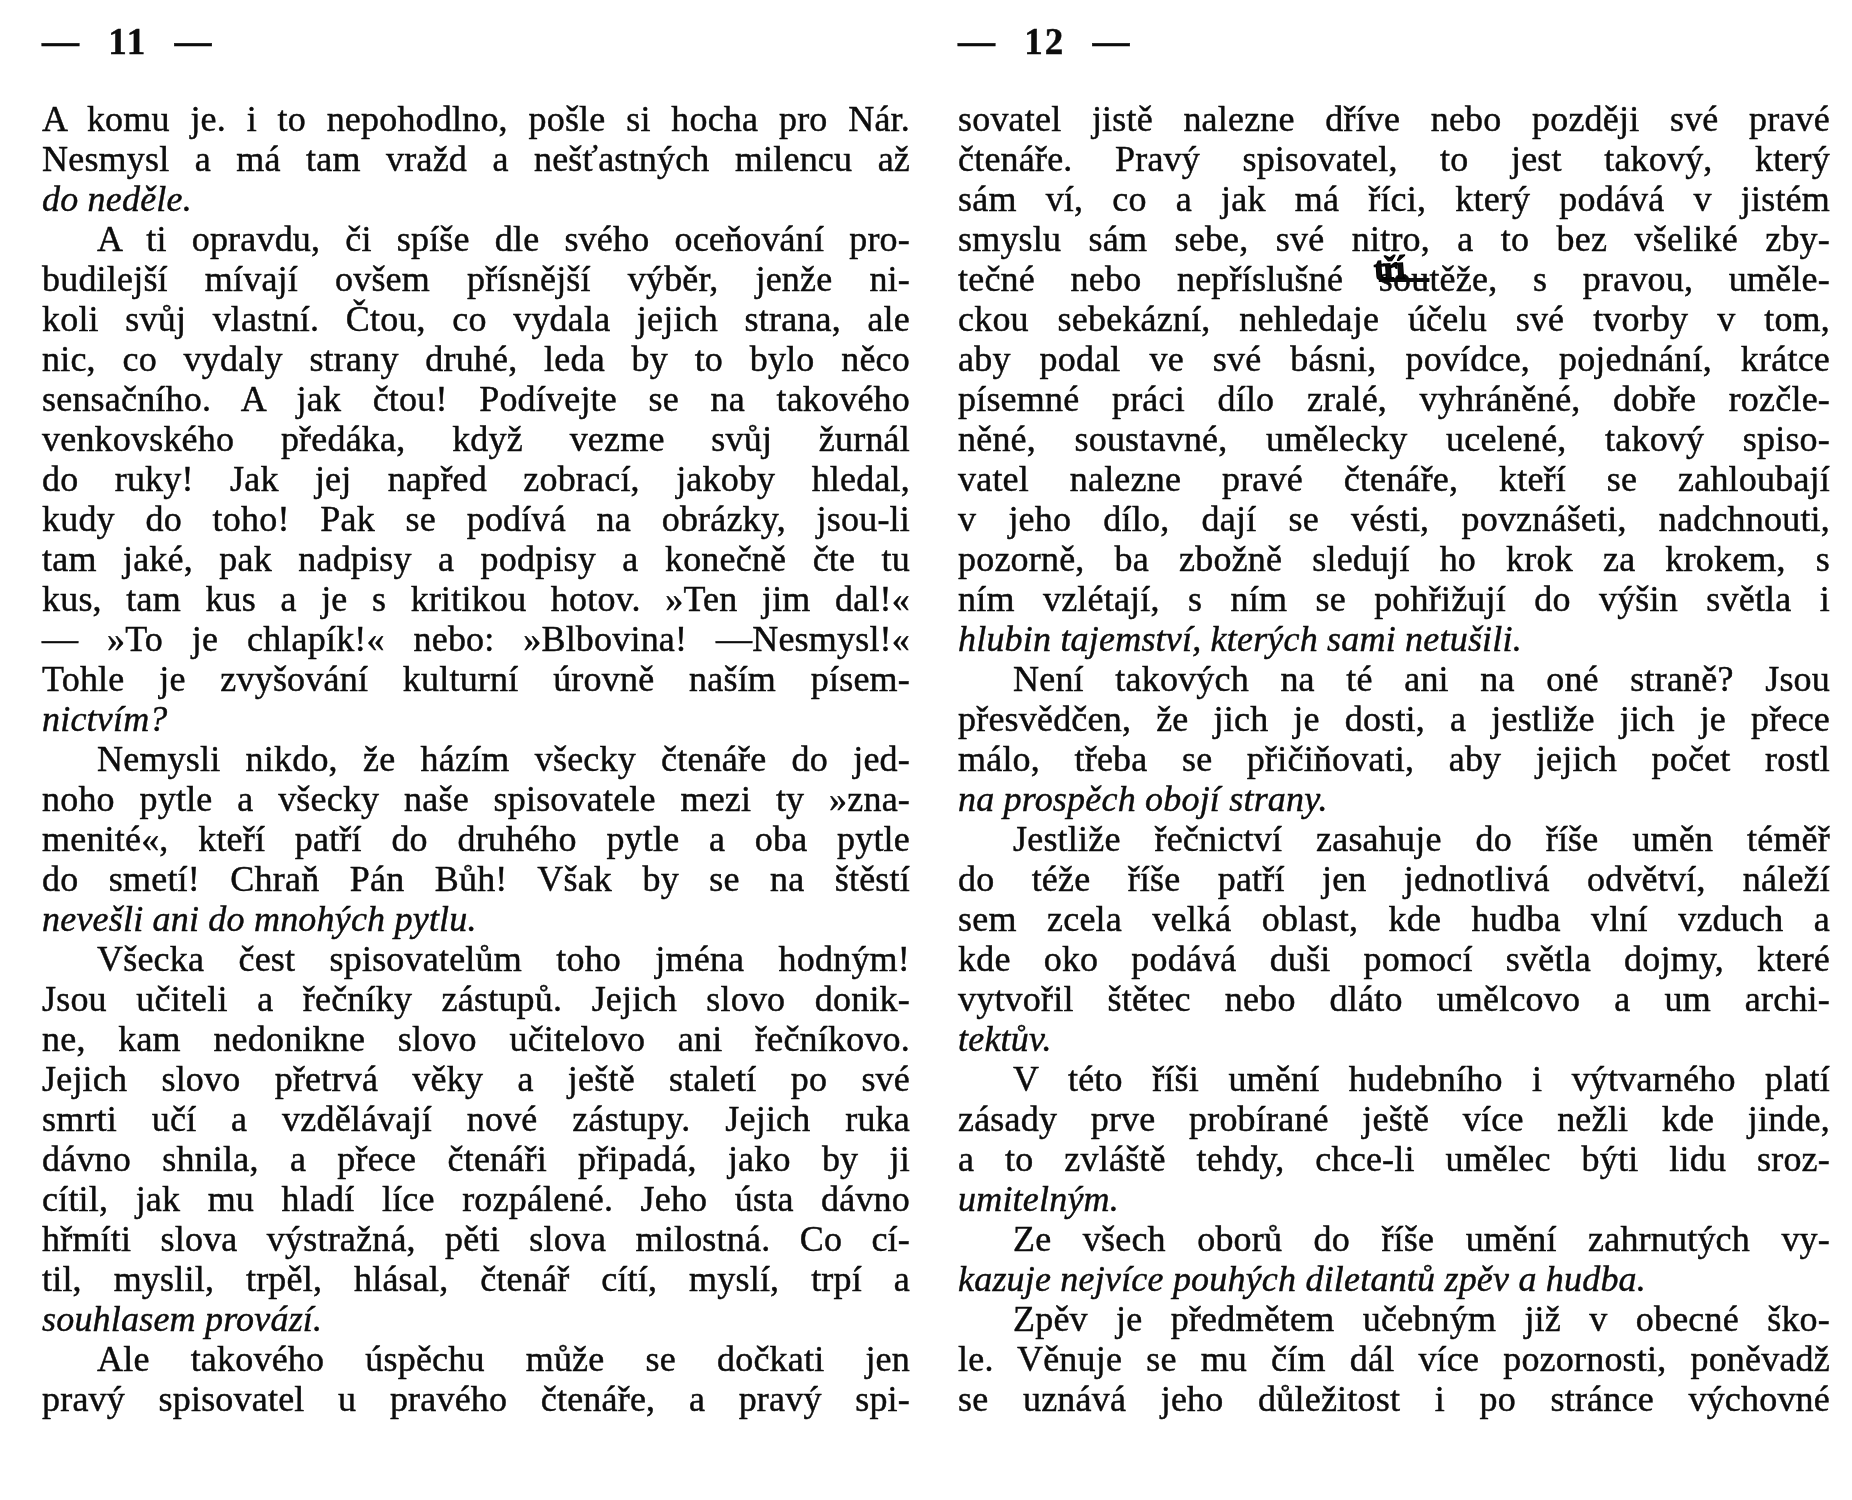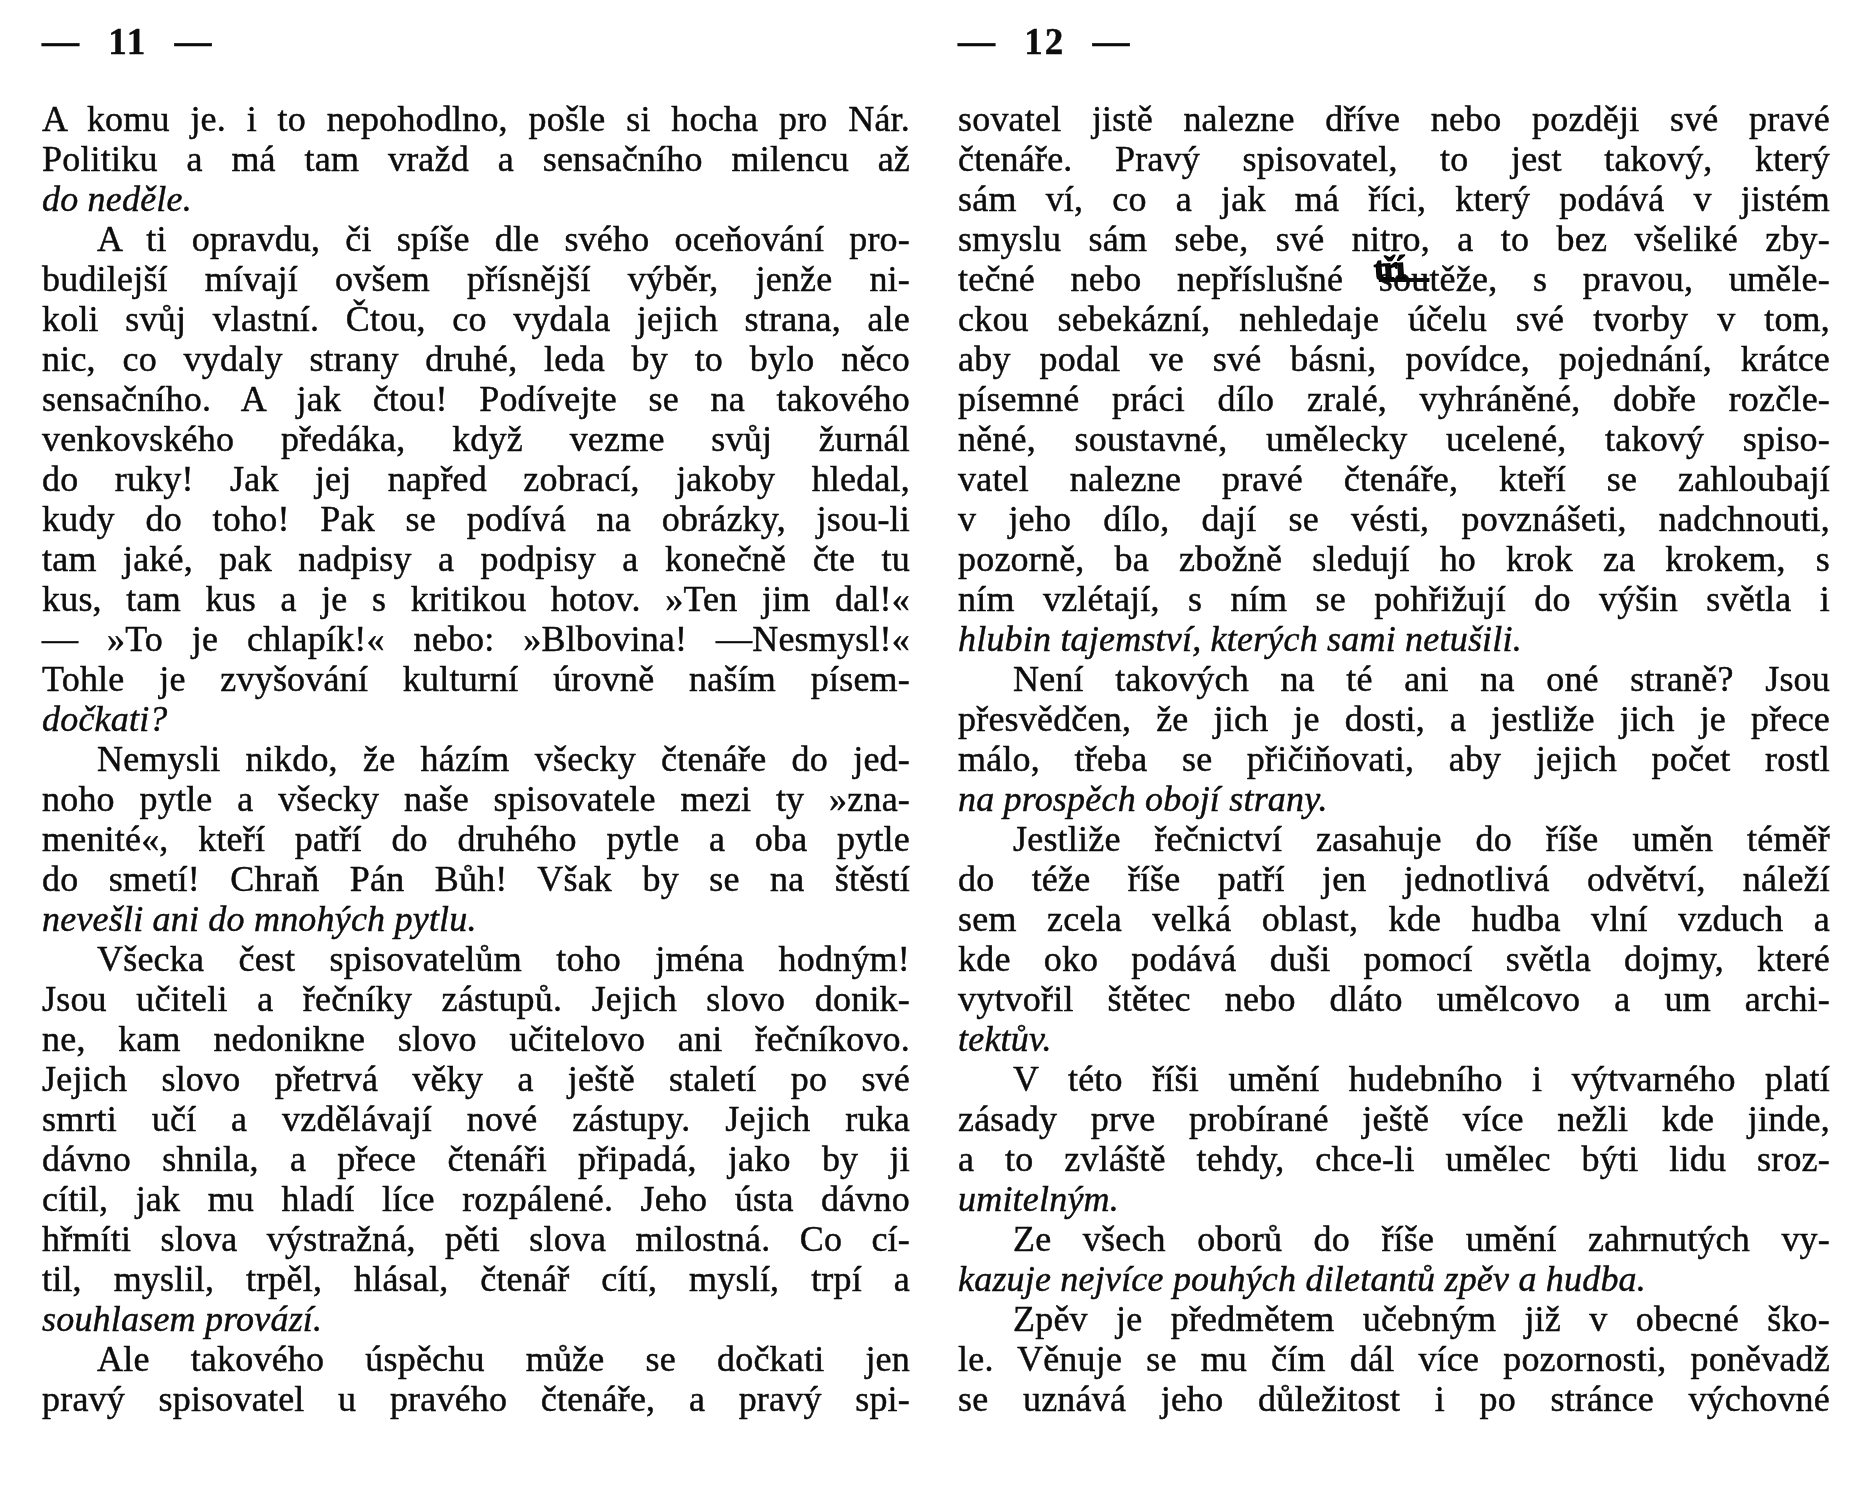--- a/index.html
+++ b/index.html
@@ -91,35 +91,35 @@
 </style>
 </head>
 <body>
 
 <div class="spread">
 
   <section class="page left">
     <header class="page-header">— 11 —</header>
     <div class="page-body">
         <div class="line j">A komu je. i to nepohodlno, pošle si hocha pro Nár.</div>
-        <div class="line j">Politiku a má tam vražd a sensačního milencu až</div>
+        <div class="line j">Nesmysl a má tam vražd a nešťastných milencu až</div>
         <div class="line l">do neděle.</div>
         <div class="line j ind">A ti opravdu, či spíše dle svého oceňování pro-</div>
         <div class="line j">budilejší mívají ovšem přísnější výběr, jenže ni-</div>
         <div class="line j">koli svůj vlastní. Čtou, co vydala jejich strana, ale</div>
         <div class="line j">nic, co vydaly strany druhé, leda by to bylo něco</div>
         <div class="line j">sensačního. A jak čtou! Podívejte se na takového</div>
         <div class="line j">venkovského předáka, když vezme svůj žurnál</div>
         <div class="line j">do ruky! Jak jej napřed zobrací, jakoby hledal,</div>
         <div class="line j">kudy do toho! Pak se podívá na obrázky, jsou-li</div>
         <div class="line j">tam jaké, pak nadpisy a podpisy a konečně čte tu</div>
         <div class="line j">kus, tam kus a je s kritikou hotov. »Ten jim dal!«</div>
         <div class="line j">— »To je chlapík!« nebo: »Blbovina! —Nesmysl!«</div>
         <div class="line j">Tohle je zvyšování kulturní úrovně naším písem-</div>
-        <div class="line l">dočkati?</div>
+        <div class="line l">nictvím?</div>
         <div class="line j ind">Nemysli nikdo, že házím všecky čtenáře do jed-</div>
         <div class="line j">noho pytle a všecky naše spisovatele mezi ty »zna-</div>
         <div class="line j">menité«, kteří patří do druhého pytle a oba pytle</div>
         <div class="line j">do smetí! Chraň Pán Bůh! Však by se na štěstí</div>
         <div class="line l">nevešli ani do mnohých pytlu.</div>
         <div class="line j ind">Všecka čest spisovatelům toho jména hodným!</div>
         <div class="line j">Jsou učiteli a řečníky zástupů. Jejich slovo donik-</div>
         <div class="line j">ne, kam nedonikne slovo učitelovo ani řečníkovo.</div>
         <div class="line j">Jejich slovo přetrvá věky a ještě staletí po své</div>
         <div class="line j">smrti učí a vzdělávají nové zástupy. Jejich ruka</div>

